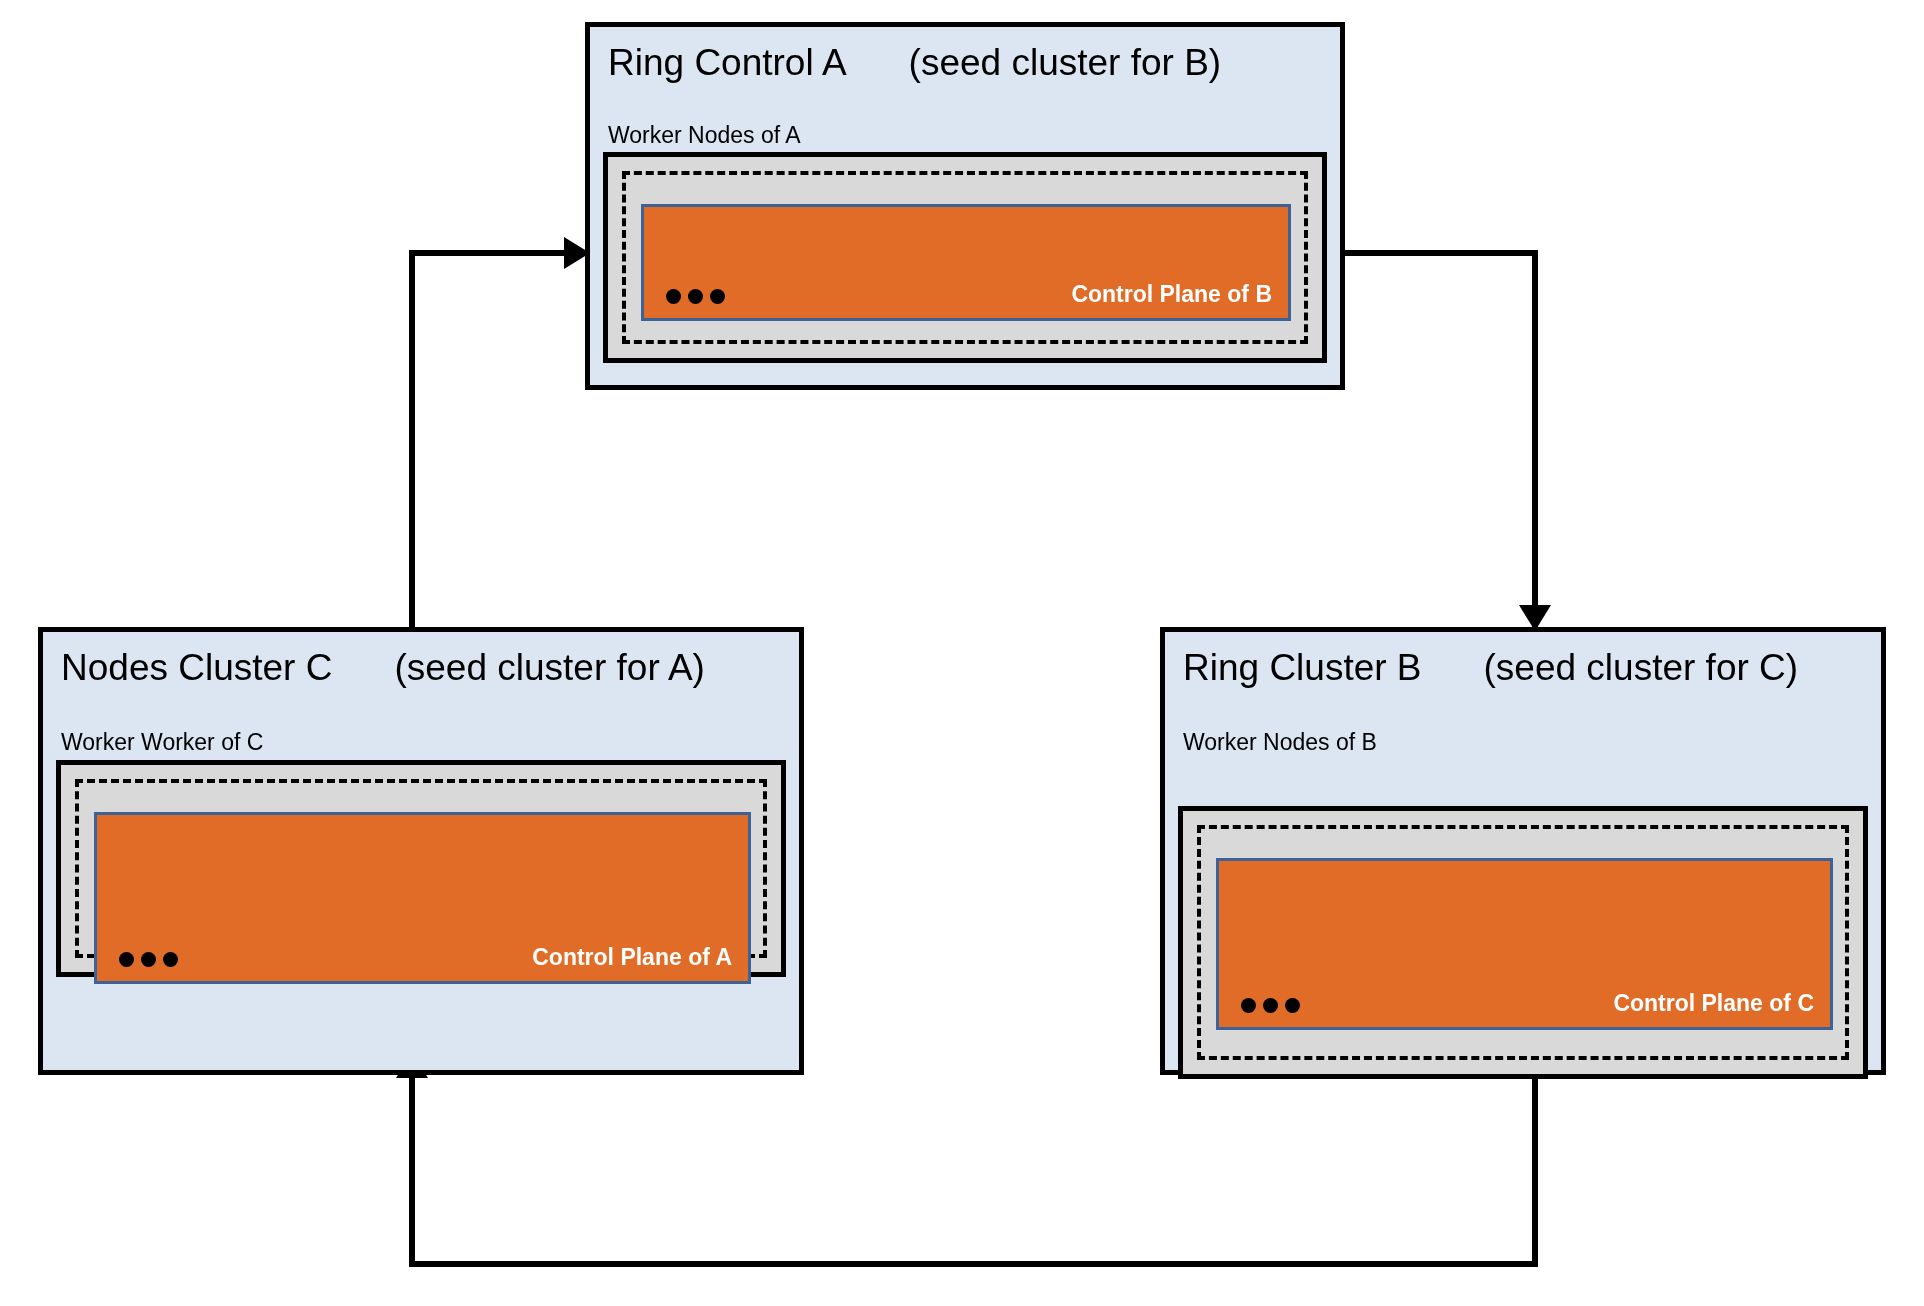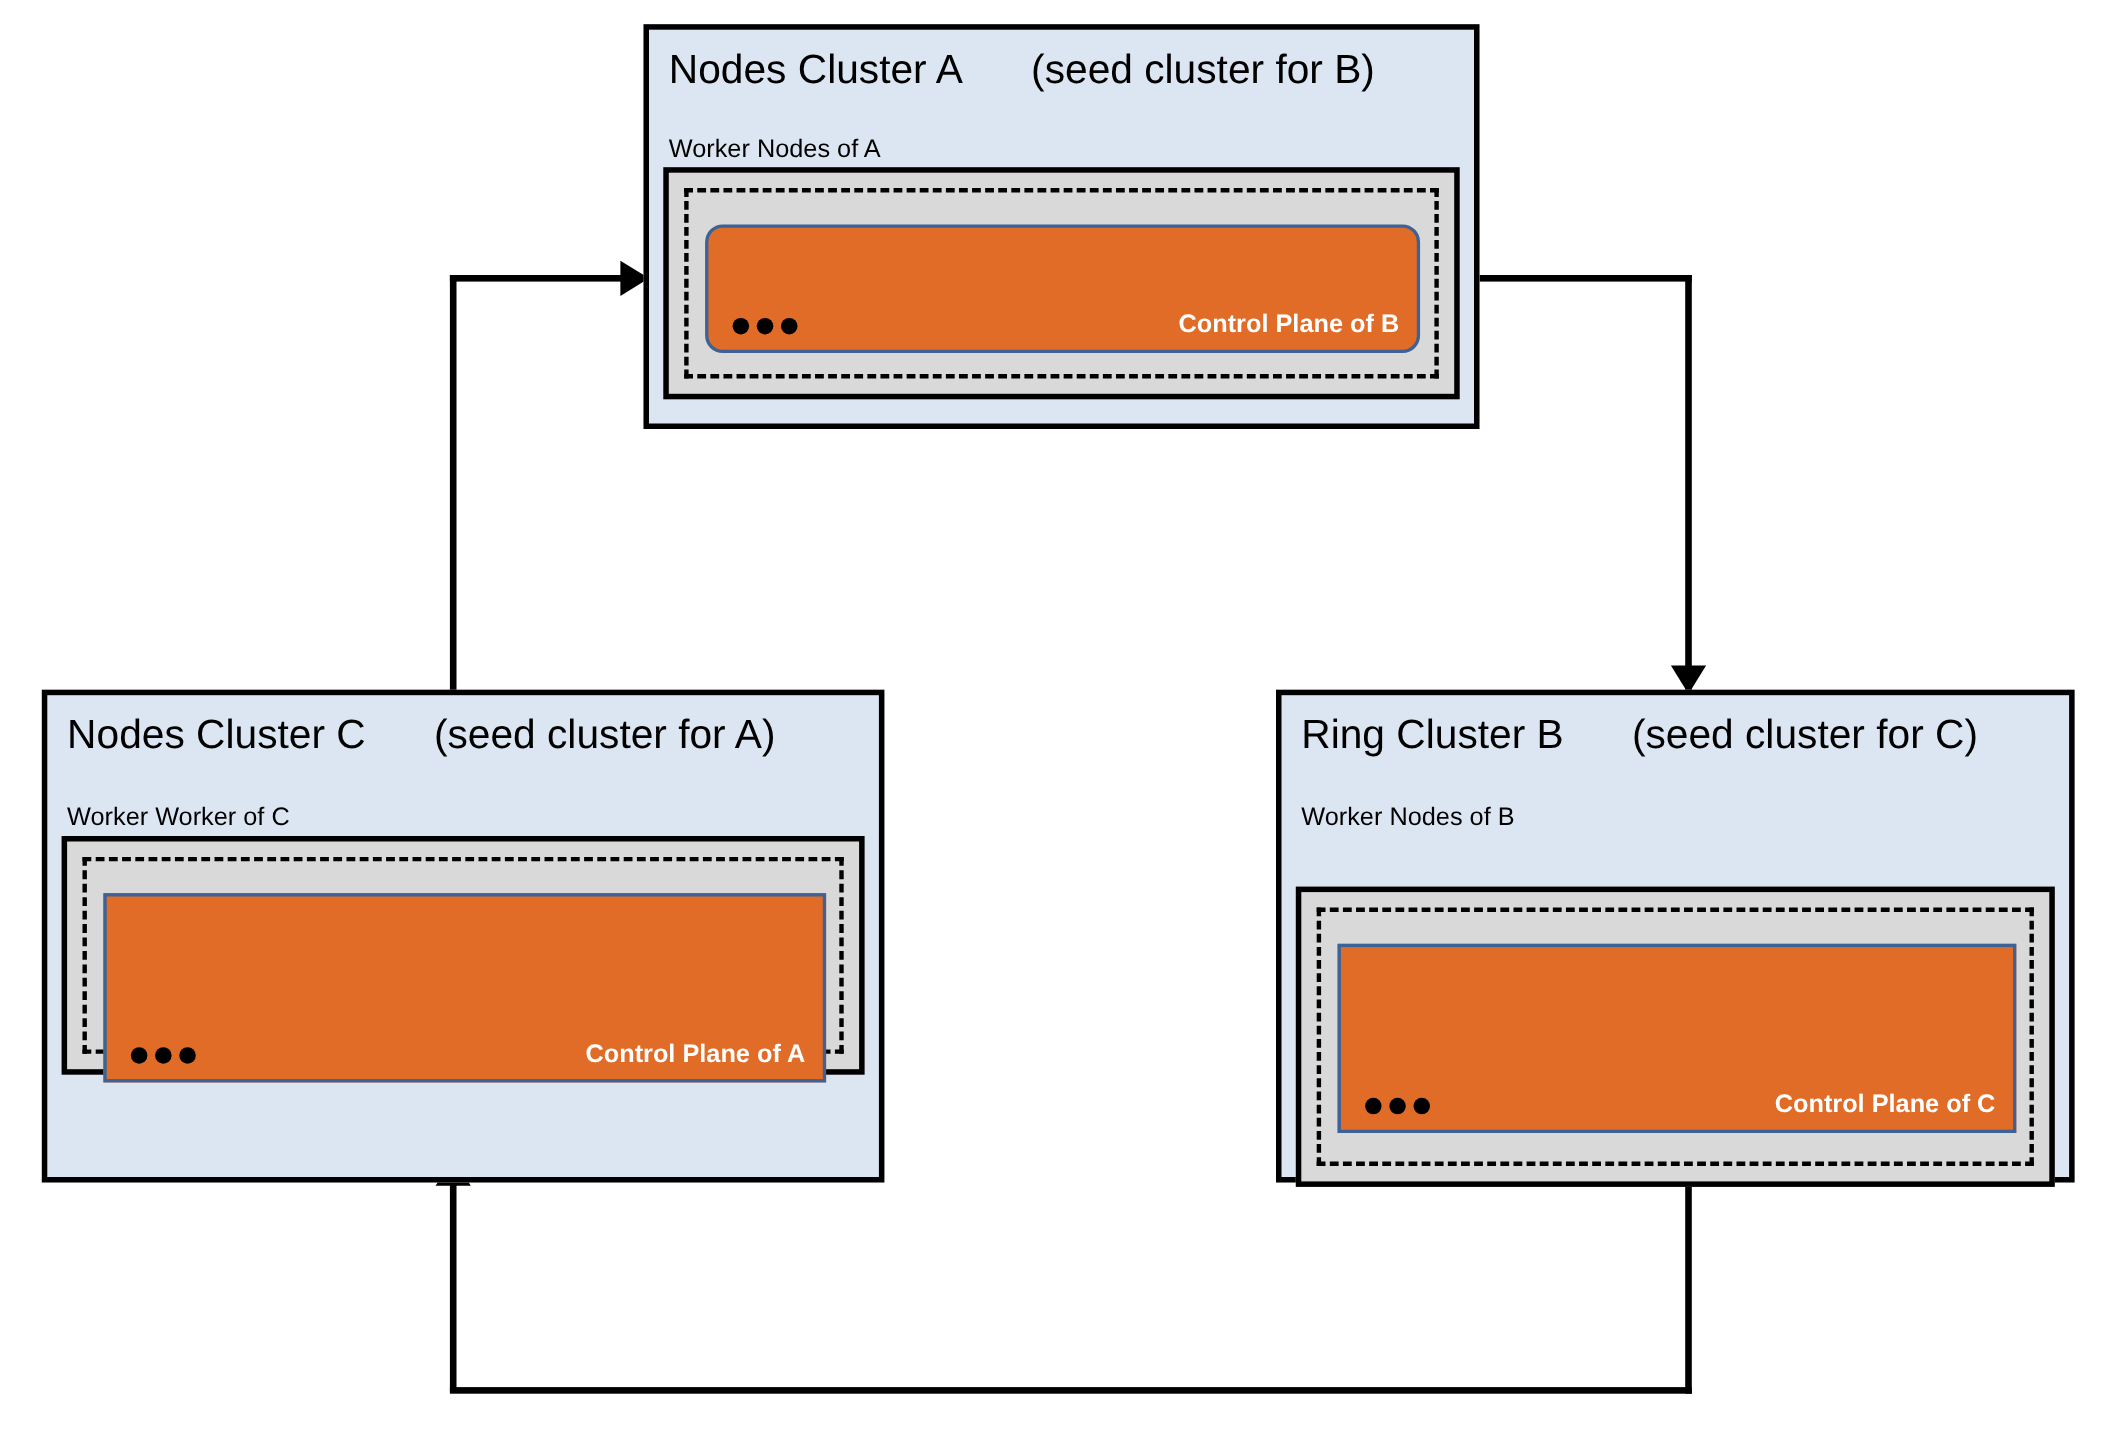--- a/index.html
+++ b/index.html
@@ -138,28 +138,28 @@
   <div class="conn conn-v" style="left:1532px; top:250px; height:380px;"></div>
   <div class="arrow arrow-down" style="left:1519px; top:605px;"></div>
 
   <div class="conn conn-v" style="left:1532px; top:876px; height:391px;"></div>
   <div class="conn conn-h" style="left:409px; top:1261px; width:1129px;"></div>
   <div class="conn conn-v" style="left:409px; top:1075px; height:190px;"></div>
   <div class="arrow arrow-up" style="left:396px; top:1052px;"></div>
 
   <div class="cluster" style="left:585px; top:22px; width:760px; height:368px;">
     <div class="cluster-title">
-      <span>Nodes Cluster A</span><span class="seed">(seed cluster for B)</span>
+      <span>Ring Control A</span><span class="seed">(seed cluster for B)</span>
     </div>
     <div class="worker-label" style="top:95px;">Worker Nodes of A</div>
 
     <div class="worker-box" style="left:13px; top:125px; width:724px; height:211px;">
       <div class="worker-dashed"></div>
 
-      <div class="control-plane" style="left:33px; top:47px; width:650px; height:117px;border-radius:16px;">
+      <div class="control-plane" style="left:33px; top:47px; width:650px; height:117px;">
         <div class="cp-dots">
           <i></i>
             <i></i>
             <i></i>
         </div>
         <div class="cp-label">Control Plane of B</div>
       </div>
     </div>
   </div>
 

